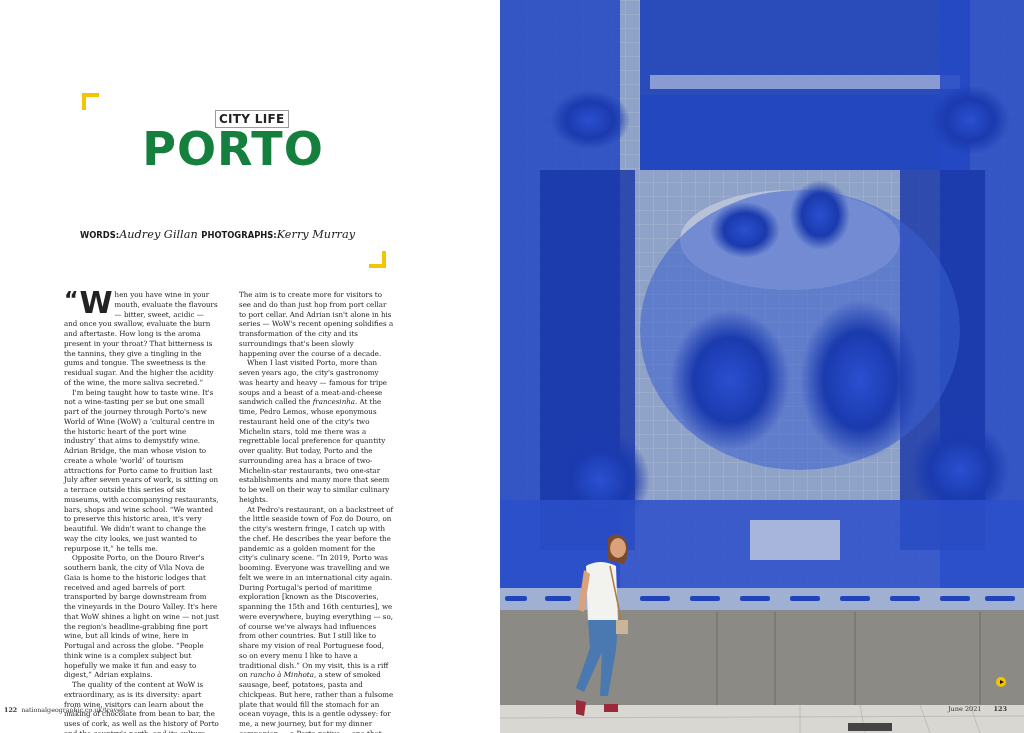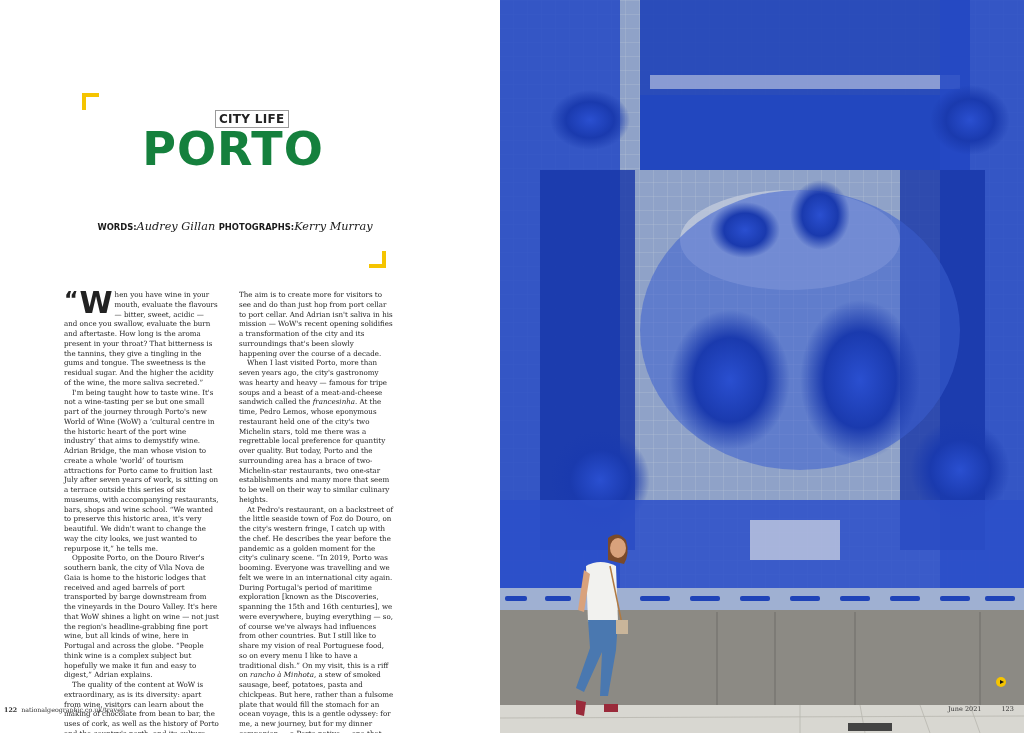--- a/index.html
+++ b/index.html
@@ -14,42 +14,42 @@
   .corner-br { position:absolute; left:369px; top:251px; width:17px; height:17px;
     border-right:4px solid #f5c400; border-bottom:4px solid #f5c400; }
 
   .kicker { position:absolute; left:215px; top:110px; font-family:"DejaVu Sans", sans-serif;
     font-size:12px; font-weight:bold; letter-spacing:0.3px; border:1px solid #9a9a9a;
     padding:1px 3px; color:#222; }
   .title { position:absolute; left:0; width:466px; top:122px; text-align:center;
     font-family:"DejaVu Sans", sans-serif; font-weight:bold; font-size:46px; letter-spacing:1px; color:#15803d; }
   .standfirst { position:absolute; left:80px; width:310px; top:182px; text-align:center;
     font-family:"DejaVu Serif", serif; font-style:italic; font-size:12.2px; line-height:16px; color:#1c1c1c; }
-  .credits { position:absolute; left:80px; width:310px; top:220px; text-align:center; font-size:11px; }
+  .credits { position:absolute; left:80px; width:310px; top:228px; text-align:left; font-size:11px; }
   .credits .lab { font-family:"DejaVu Sans", sans-serif; font-weight:bold; font-size:8.4px; }
   .credits .nm { font-family:"DejaVu Serif", serif; font-style:italic; font-size:11.3px; }
 
   .col { position:absolute; top:290px; width:155px; font-family:"DejaVu Serif", serif;
     font-size:7.1px; line-height:9.75px; color:#222; text-align:left; }
   .col1 { left:64px; }
   .col2 { left:239px; }
   .col p { text-indent:8px; }
   .col p.first { text-indent:0; }
   .dropwrap { float:left; margin-right:2px; margin-top:-1px; height:28px; display:flex; align-items:flex-start; }
   .quote { font-family:"DejaVu Sans", sans-serif; font-weight:bold; font-size:22px; line-height:22px; margin-right:1px; }
   .dropcap { font-family:"DejaVu Sans", sans-serif; font-weight:bold; font-size:30px; line-height:28px; }
   .it { font-style:italic;text-align:right; }
 
   .folio-left { position:absolute; left:4px; top:706px; font-size:6.3px; color:#333; }
   .folio-left .pg { font-weight:bold; margin-right:4px; }
 
   .right-page { position:absolute; left:500px; top:0; width:524px; height:733px; overflow:hidden; background:#2f55c4; }
   .photo { position:absolute; inset:0; }
   .folio-right { position:absolute; left:948px; top:705px; font-size:6.5px; color:#333; }
-  .folio-right .pg { font-weight:normal; margin-left:20px; }
+  .folio-right .pg { font-weight:bold; margin-left:12px; }
   .arrow-icon { position:absolute; left:996px; top:677px; width:10px; height:10px; border-radius:50%;
     background:#f5c400; display:flex; align-items:center; justify-content:center; }
   .arrow-icon span { width:0; height:0; border-left:4px solid #111; border-top:2.5px solid transparent; border-bottom:2.5px solid transparent; margin-left:1px; }
 </style>
 </head>
 <body>
 
 <div class="spread">
 
   <div class="left-page">
@@ -70,21 +70,21 @@
           <span class="dropcap">W</span>
         </span>
         <span>hen you have wine in your mouth, evaluate the flavours — bitter, sweet, acidic — and once you swallow, evaluate the burn and aftertaste. How long is the aroma present in your throat? That bitterness is the tannins, they give a tingling in the gums and tongue. The sweetness is the residual sugar. And the higher the acidity of the wine, the more saliva secreted.”</span>
       </p>
       <p>I'm being taught how to taste wine. It's not a wine-tasting per se but one small part of the journey through Porto's new World of Wine (WoW) a ‘cultural centre in the historic heart of the port wine industry’ that aims to demystify wine. Adrian Bridge, the man whose vision to create a whole ‘world’ of tourism attractions for Porto came to fruition last July after seven years of work, is sitting on a terrace outside this series of six museums, with accompanying restaurants, bars, shops and wine school. “We wanted to preserve this historic area, it's very beautiful. We didn't want to change the way the city looks, we just wanted to repurpose it,” he tells me.</p>
       <p>Opposite Porto, on the Douro River's southern bank, the city of Vila Nova de Gaia is home to the historic lodges that received and aged barrels of port transported by barge downstream from the vineyards in the Douro Valley. It's here that WoW shines a light on wine — not just the region's headline-grabbing fine port wine, but all kinds of wine, here in Portugal and across the globe. “People think wine is a complex subject but hopefully we make it fun and easy to digest,” Adrian explains.</p>
       <p>The quality of the content at WoW is extraordinary, as is its diversity: apart from wine, visitors can learn about the making of chocolate from bean to bar, the uses of cork, as well as the history of Porto and the country's north, and its culture and people.</p>
     </div>
 
     <div class="col col2">
-      <p class="first">The aim is to create more for visitors to see and do than just hop from port cellar to port cellar. And Adrian isn't saliva in his mission — WoW's recent opening solidifies a transformation of the city and its surroundings that's been slowly happening over the course of a decade.</p>
+      <p class="first">The aim is to create more for visitors to see and do than just hop from port cellar to port cellar. And Adrian isn't alone in his series — WoW's recent opening solidifies a transformation of the city and its surroundings that's been slowly happening over the course of a decade.</p>
       <p><span>When I last visited Porto, more than seven years ago, the city's gastronomy was hearty and heavy — famous for tripe soups and a beast of a meat-and-cheese sandwich called the </span><span class="it">francesinha</span><span>. At the time, Pedro Lemos, whose eponymous restaurant held one of the city's two Michelin stars, told me there was a regrettable local preference for quantity over quality. But today, Porto and the surrounding area has a brace of two-Michelin-star restaurants, two one-star establishments and many more that seem to be well on their way to similar culinary heights.</span></p>
       <p><span>At Pedro's restaurant, on a backstreet of the little seaside town of Foz do Douro, on the city's western fringe, I catch up with the chef. He describes the year before the pandemic as a golden moment for the city's culinary scene. “In 2019, Porto was booming. Everyone was travelling and we felt we were in an international city again. During Portugal's period of maritime exploration [known as the Discoveries, spanning the 15th and 16th centuries], we were everywhere, buying everything — so, of course we've always had influences from other countries. But I still like to share my vision of real Portuguese food, so on every menu I like to have a traditional dish.” On my visit, this is a riff on </span><span class="it">rancho à Minhota</span><span>, a stew of smoked sausage, beef, potatoes, pasta and chickpeas. But here, rather than a fulsome plate that would fill the stomach for an ocean voyage, this is a gentle odyssey: for me, a new journey, but for my dinner companion — a Porto native — one that took her back to her</span></p>
     </div>
 
     <div class="folio-left">
       <span class="pg">122</span><span>nationalgeographic.co.uk/travel</span>
     </div>
   </div>
 
   <div class="right-page">

